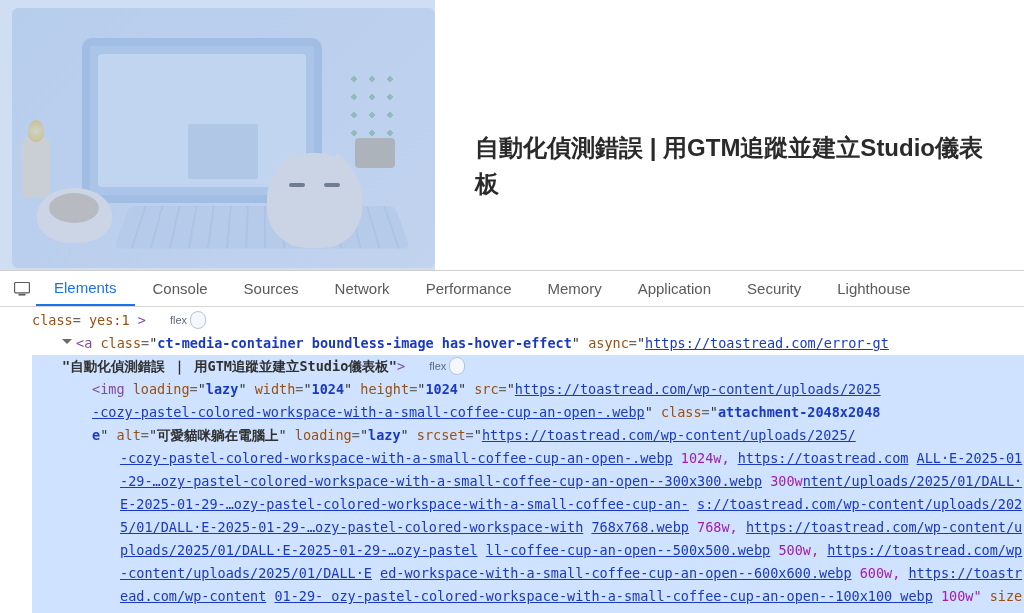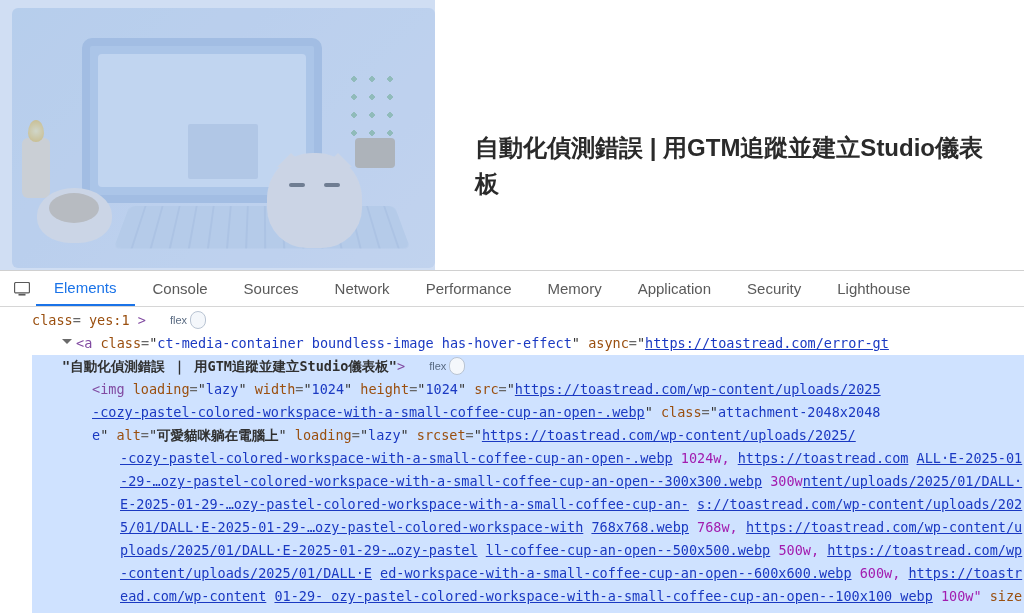--- a/index.html
+++ b/index.html
@@ -46,21 +46,21 @@
 .hl { background: #cfe2ff; }
 .row { white-space: nowrap; padding-left: 28px; text-indent: -28px; }
 .r-ind1 { padding-left: 58px; }
 .r-ind2 { padding-left: 88px; }
 .r-wrap { white-space: normal; word-break: break-all; padding-left: 88px; text-indent: 0; }
 
 .c-punc { color: #814aa1; }
 .c-tag { color: #814aa1; }
 .c-attr { color: #9a4f0f; }
 .c-eq { color: #666; }
-.c-str { color: #1a39c2; }
+.c-str { color: #1a39c2; font-weight: bold; }
 .c-link { color: #1a39c2; text-decoration: underline; text-align: right; }
 .c-text { color: #303030; font-weight: 700; }
 .c-plain { color: #a21caf; }
 .pill { display:inline-block; font-size:11px; padding: 0 7px; line-height:16px; border:1px solid #b9c4d3; border-radius: 9px; color:#5a6b82; background:#f4f7fb; vertical-align: 1px; font-family: -apple-system, Arial, sans-serif; font-weight: 400; margin-left: 36px; }
 .caret { display:inline-block; width:0; height:0; border: 5px solid transparent; border-top-color:#6a6a6a; margin-right:4px; vertical-align: -1px; }
 </style>
 </head>
 <body>
 
 <div class="page-area">

